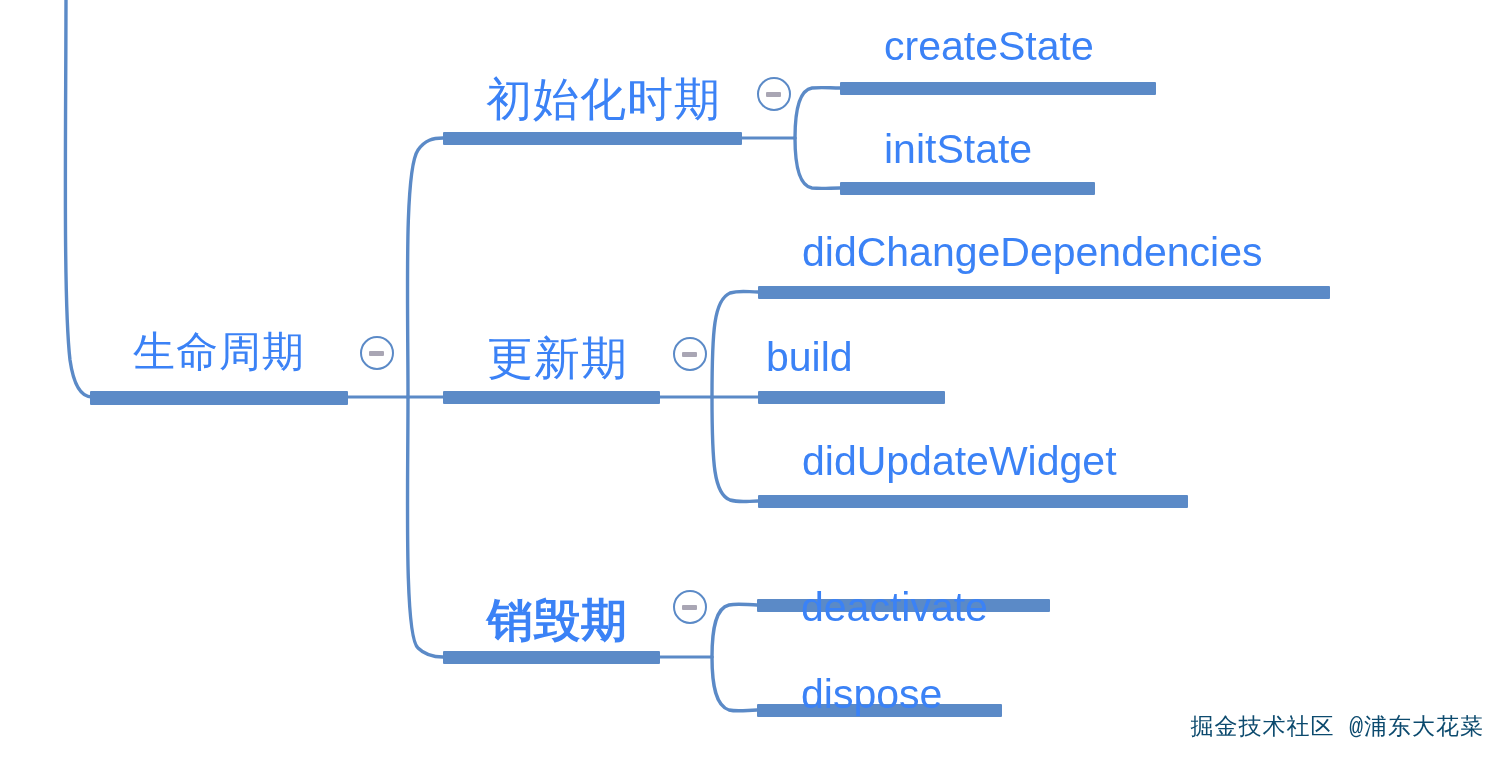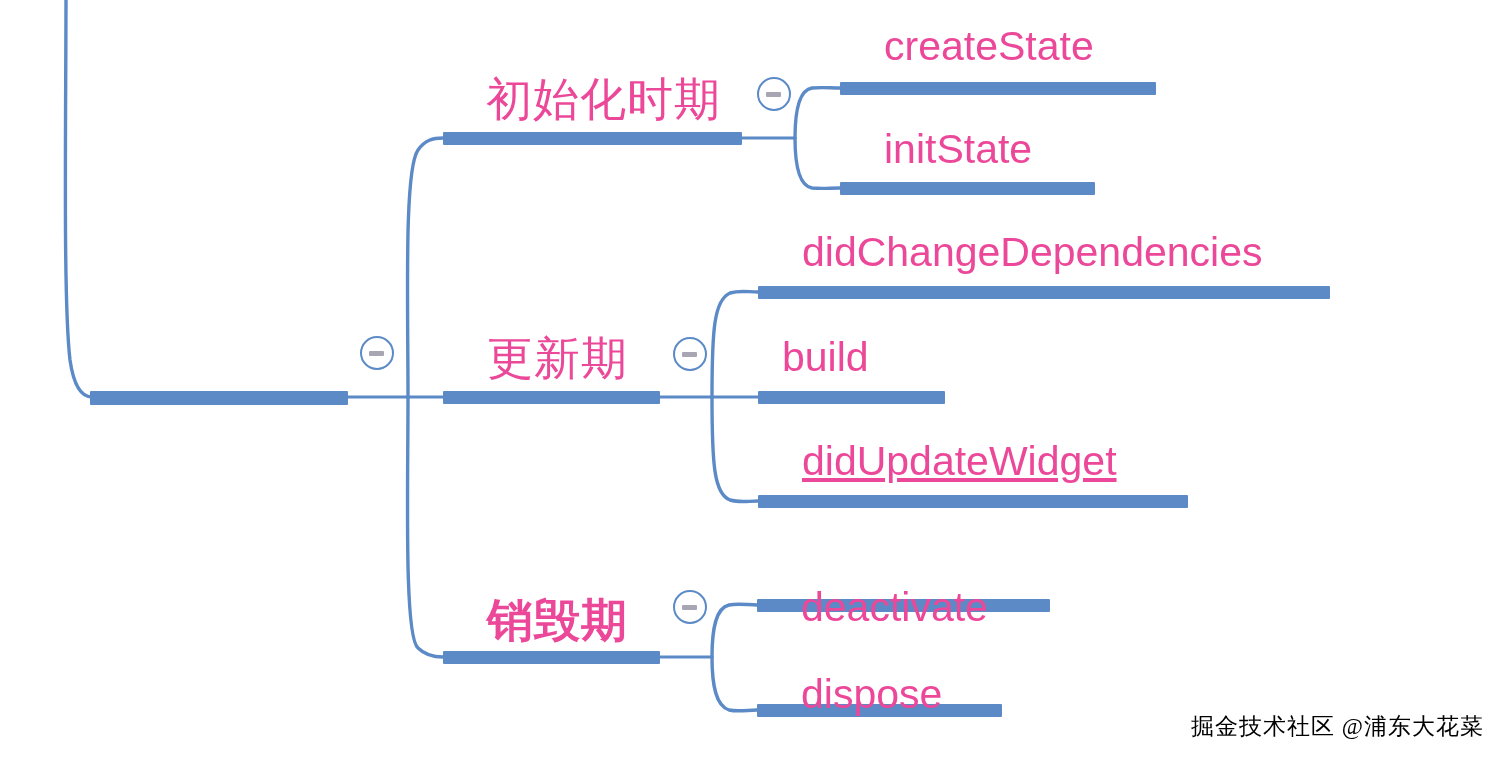--- a/index.html
+++ b/index.html
@@ -31,21 +31,21 @@
     height: 13px;
     background: #5b8ac7;
     border-radius: 1px;
   }
   .bar.root {
     height: 14px;
   }
   
   .label {
     position: absolute;
-    color: #ec4899;
+    color: #3b82f6;
     white-space: nowrap;
     line-height: 1;
   }
   .label.cjk {
     font-size: 46px;
     letter-spacing: 1px;
   }
   .label.root-cjk {
     font-size: 42px;
     letter-spacing: 1px;
@@ -72,24 +72,24 @@
     height: 5px;
     background: #a9a6b4;
     border-radius: 1px;
   }
   
   .watermark {
     position: absolute;
     right: 14px;
     bottom: 16px;
     font-size: 23px;
-    color: #000000;
+    color: #0c4a6e;
     white-space: nowrap;
     letter-spacing: 1px;
-    font-family: Liberation Serif, serif;
+    font-family: Liberation Mono, monospace;
   }
 </style>
 </head>
 <body>
 
 <div id="canvas">
 
   <svg id="wires" viewBox="0 0 1498 758" xmlns="http://www.w3.org/2000/svg">
     <g fill="none" stroke="#5b8ac7" stroke-width="3.4" stroke-linecap="round">
 
@@ -112,20 +112,21 @@
       <path d="M 712 397 L 758 397" stroke-width="3"></path>
       <path d="M 712 397 C 712 464 714 494 730 500 C 740 503 748 501 758 501"></path>
 
       <path d="M 660 657 L 712 657" stroke-width="3"></path>
       <path d="M 712 657 C 712 628 716 608 729 605 C 738 603 748 605 757 605"></path>
       <path d="M 712 657 C 712 686 716 706 729 710 C 738 712 748 710 757 710"></path>
     </g>
   </svg>
 
   <div class="bar root" style="left:90px; top:391px; width:258px;"></div>
+  <div class="label root-cjk" style="left:133px; top:331px;">生命周期</div>
   <div class="toggle" style="left:360px; top:336px;">
     <span class="minus"></span>
   </div>
 
   <div class="bar" style="left:443px; top:132px; width:299px;"></div>
   <div class="label cjk" style="left:486px; top:76px;">初始化时期</div>
   <div class="toggle" style="left:757px; top:77px;">
     <span class="minus"></span>
   </div>
 
@@ -138,24 +139,24 @@
   <div class="bar" style="left:443px; top:391px; width:217px;"></div>
   <div class="label cjk" style="left:487px; top:335px;">更新期</div>
   <div class="toggle" style="left:673px; top:337px;">
     <span class="minus"></span>
   </div>
 
   <div class="bar" style="left:758px; top:286px; width:572px;"></div>
   <div class="label latin" style="left:802px; top:232px;">didChangeDependencies</div>
 
   <div class="bar" style="left:758px; top:391px; width:187px;"></div>
-  <div class="label latin" style="left:782px; top:337px;">build</div>
+  <div class="label latin" style="left:766px; top:337px;">build</div>
 
   <div class="bar" style="left:758px; top:495px; width:430px;"></div>
-  <div class="label latin" style="left:802px; top:441px;text-decoration:underline;">didUpdateWidget</div>
+  <div class="label latin" style="left:802px; top:441px;">didUpdateWidget</div>
 
   <div class="bar" style="left:443px; top:651px; width:217px;"></div>
   <div class="label cjk" style="left:487px; top:597px;font-weight:bold;">销毁期</div>
   <div class="toggle" style="left:673px; top:590px;">
     <span class="minus"></span>
   </div>
 
   <div class="bar" style="left:757px; top:599px; width:293px;"></div>
   <div class="label latin" style="left:801px; top:545px;margin-top:42px;">deactivate</div>
 

